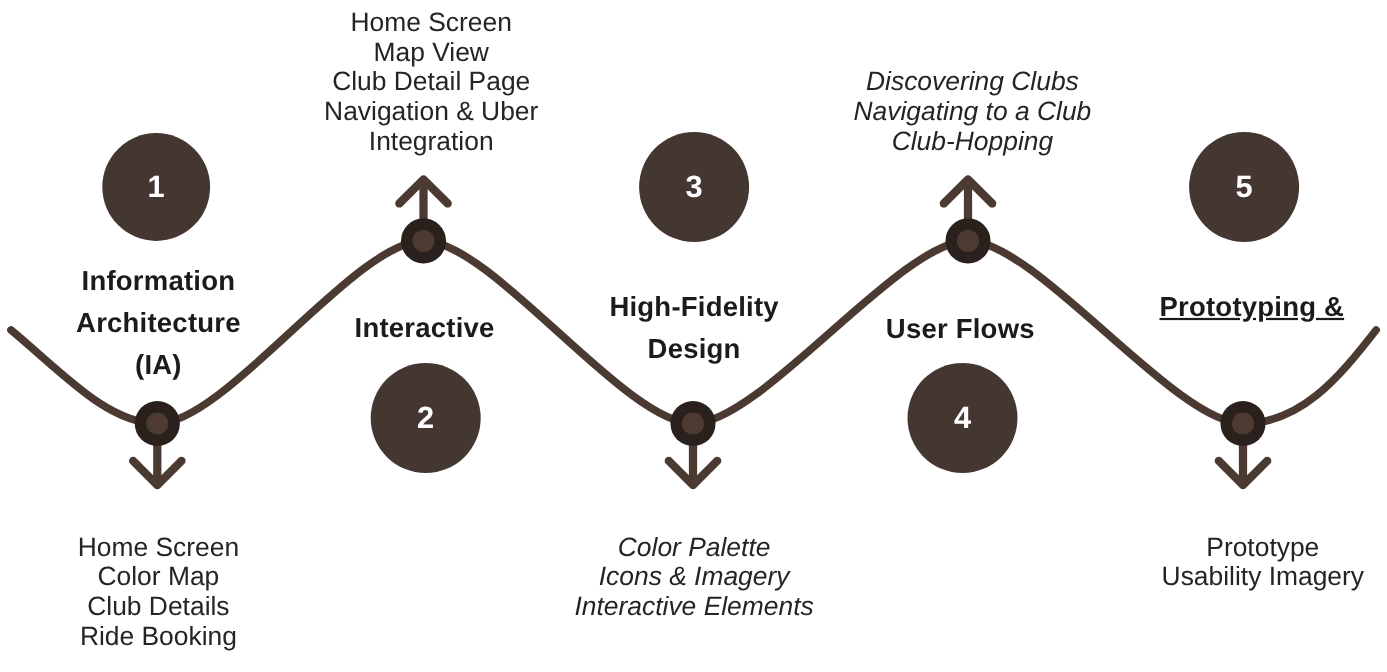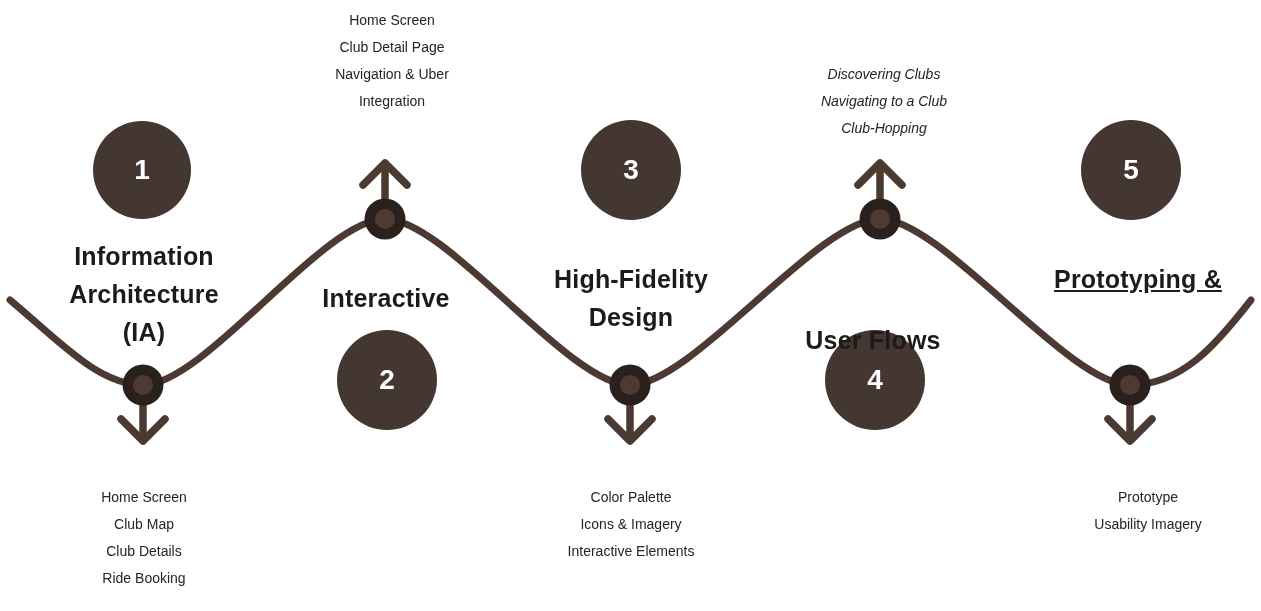--- a/index.html
+++ b/index.html
@@ -27,21 +27,21 @@
   .stage-title{
     position:absolute;transform:translateX(-50%);
     text-align:center;white-space:nowrap;
     font-weight:bold;font-size:25px;line-height:38px;
     letter-spacing:.2px;
     color:var(--c-title_text);
   }
   .stage-items{
     position:absolute;transform:translateX(-50%);
     text-align:center;white-space:nowrap;
-    font-size:14px;line-height:27px;
+    font-size:24px;line-height:27px;
     color:var(--c-list_text);
   }
 </style>
 </head>
 <body>
 
 <div class="canvas">
 
   <svg class="wave-svg" viewBox="0 0 1261 611">
     <path class="wave" d="M 10 300 C 58 340 98 385 143 385 C 205 385 323 219 385 219 C 447 219 568 385 630 385 C 692 385 818 219 880 219 C 942 219 1068 385 1130 385 C 1182 385 1216 345 1251 300"></path>
@@ -111,40 +111,41 @@
     <div>Architecture</div>
     <div>(IA)</div>
   </div>
   <div class="stage-title" style="left:386px;top:279px;">
     <div>Interactive</div>
   </div>
   <div class="stage-title" style="left:631px;top:260px;">
     <div>High-Fidelity</div>
     <div>Design</div>
   </div>
-  <div class="stage-title" style="left:873px;top:280px;margin-top:41px;">
+  <div class="stage-title" style="left:873px;top:280px;">
     <div>User Flows</div>
   </div>
   <div class="stage-title" style="left:1138px;top:260px;text-decoration:underline;">
     <div>Prototyping &amp;</div>
   </div>
 
   <div class="stage-items" style="left:144px;top:484px;">
     <div>Home Screen</div>
-    <div>Club Map</div>
+    <div>Color Map</div>
     <div>Club Details</div>
     <div>Ride Booking</div>
   </div>
   <div class="stage-items" style="left:392px;top:7px;">
     <div>Home Screen</div>
+    <div>Map View</div>
     <div>Club Detail Page</div>
     <div>Navigation &amp; Uber</div>
     <div>Integration</div>
   </div>
-  <div class="stage-items" style="left:631px;top:484px;">
+  <div class="stage-items" style="left:631px;top:484px;font-style:italic;">
     <div>Color Palette</div>
     <div>Icons &amp; Imagery</div>
     <div>Interactive Elements</div>
   </div>
   <div class="stage-items" style="left:884px;top:61px;font-style:italic;">
     <div>Discovering Clubs</div>
     <div>Navigating to a Club</div>
     <div>Club-Hopping</div>
   </div>
   <div class="stage-items" style="left:1148px;top:484px;">

